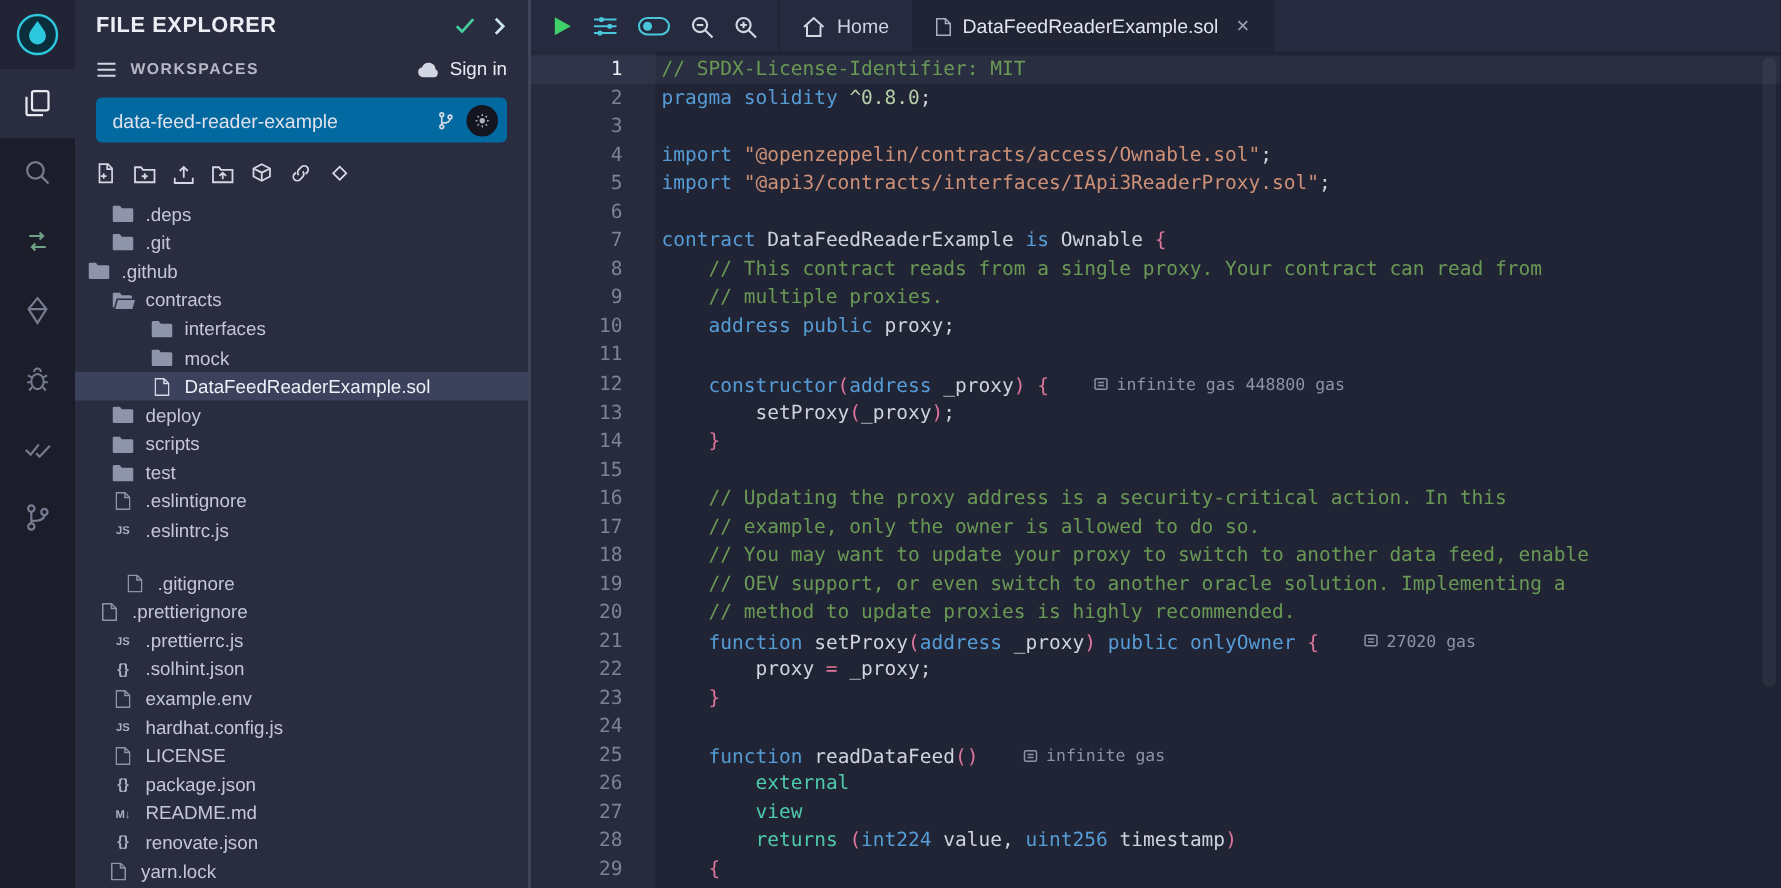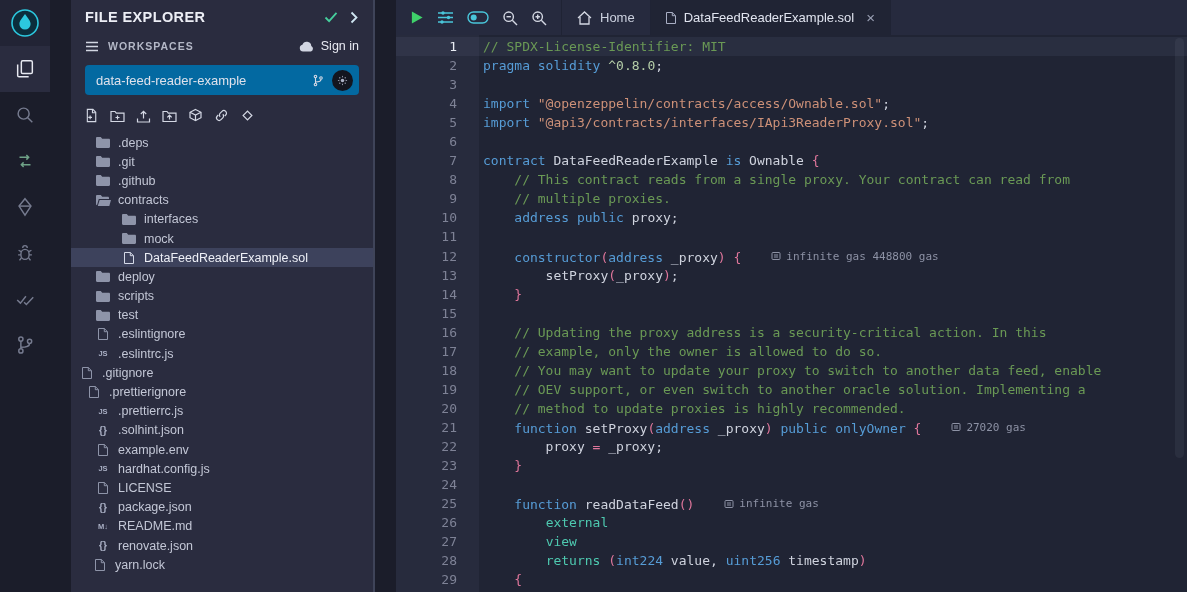--- a/index.html
+++ b/index.html
@@ -1,18 +1,18 @@
 <!DOCTYPE html>
 <html><head>
 <meta charset="utf-8">
 <style>
   * { margin:0; padding:0; box-sizing:border-box; }
   html,body { width:1187px; height:592px; overflow:hidden; background:#1b1d2a;
               font-family:"Liberation Sans", sans-serif; }
-  .app { display:flex; width:100%; height:100%;gap:21px; }
+  .app { display:flex; width:100%; height:100%; }
 
   
   .iconbar { width:50px; background:#1b1d2a; display:flex; flex-direction:column; flex-shrink:0; }
   .logo-tile { width:50px; height:46px; display:grid; place-items:center; background:#222435; cursor:pointer; }
   .icon-tile { width:50px; height:46px; display:grid; place-items:center; color:#767b8f; cursor:pointer; }
   .icon-tile.active { background:#2a2c3f; color:#e8eaf2; }
   .icon-tile.tint-green { color:#6fa287; }
 
   
   .filepanel { width:304px; background:#2a2c3f; border-right:2px solid #3f4459;
@@ -246,21 +246,21 @@
           <span>.deps</span>
         </div>
         <div class="tree-row" style="padding-left: 24px;">
           <span class="ticon">
             <svg width="14" height="11" viewBox="0 0 14 11">
               <path fill="currentColor" d="M0 1.2C0 .5.5 0 1.2 0h3.6l1.4 1.8h6.6c.7 0 1.2.5 1.2 1.2v6.8c0 .7-.5 1.2-1.2 1.2H1.2C.5 11 0 10.5 0 9.8z"></path>
             </svg>
           </span>
           <span>.git</span>
         </div>
-        <div class="tree-row" style="padding-left: 24px;">
+        <div class="tree-row" style="padding-left: 8px;">
           <span class="ticon">
             <svg width="14" height="11" viewBox="0 0 14 11">
               <path fill="currentColor" d="M0 1.2C0 .5.5 0 1.2 0h3.6l1.4 1.8h6.6c.7 0 1.2.5 1.2 1.2v6.8c0 .7-.5 1.2-1.2 1.2H1.2C.5 11 0 10.5 0 9.8z"></path>
             </svg>
           </span>
           <span>.github</span>
         </div>
         <div class="tree-row" style="padding-left: 24px;">
           <span class="ticon">
             <svg width="15" height="11" viewBox="0 0 15 11">
@@ -325,21 +325,21 @@
               <path fill="none" stroke="currentColor" d="M.5.5h5.8L9.5 3.7V11.5H.5z"></path>
               <path fill="none" stroke="currentColor" d="M6.3.5v3.2H9.5"></path>
             </svg>
           </span>
           <span>.eslintignore</span>
         </div>
         <div class="tree-row" style="padding-left: 24px;">
           <span class="ticon badge">JS</span>
           <span>.eslintrc.js</span>
         </div>
-        <div class="tree-row" style="padding-left: 8px;">
+        <div class="tree-row" style="padding-left: 32px; margin-top: 16px;">
           <span class="ticon">
             <svg width="10" height="12" viewBox="0 0 10 12">
               <path fill="none" stroke="currentColor" d="M.5.5h5.8L9.5 3.7V11.5H.5z"></path>
               <path fill="none" stroke="currentColor" d="M6.3.5v3.2H9.5"></path>
             </svg>
           </span>
           <span>.gitignore</span>
         </div>
         <div class="tree-row" style="padding-left: 15px;">
           <span class="ticon">

